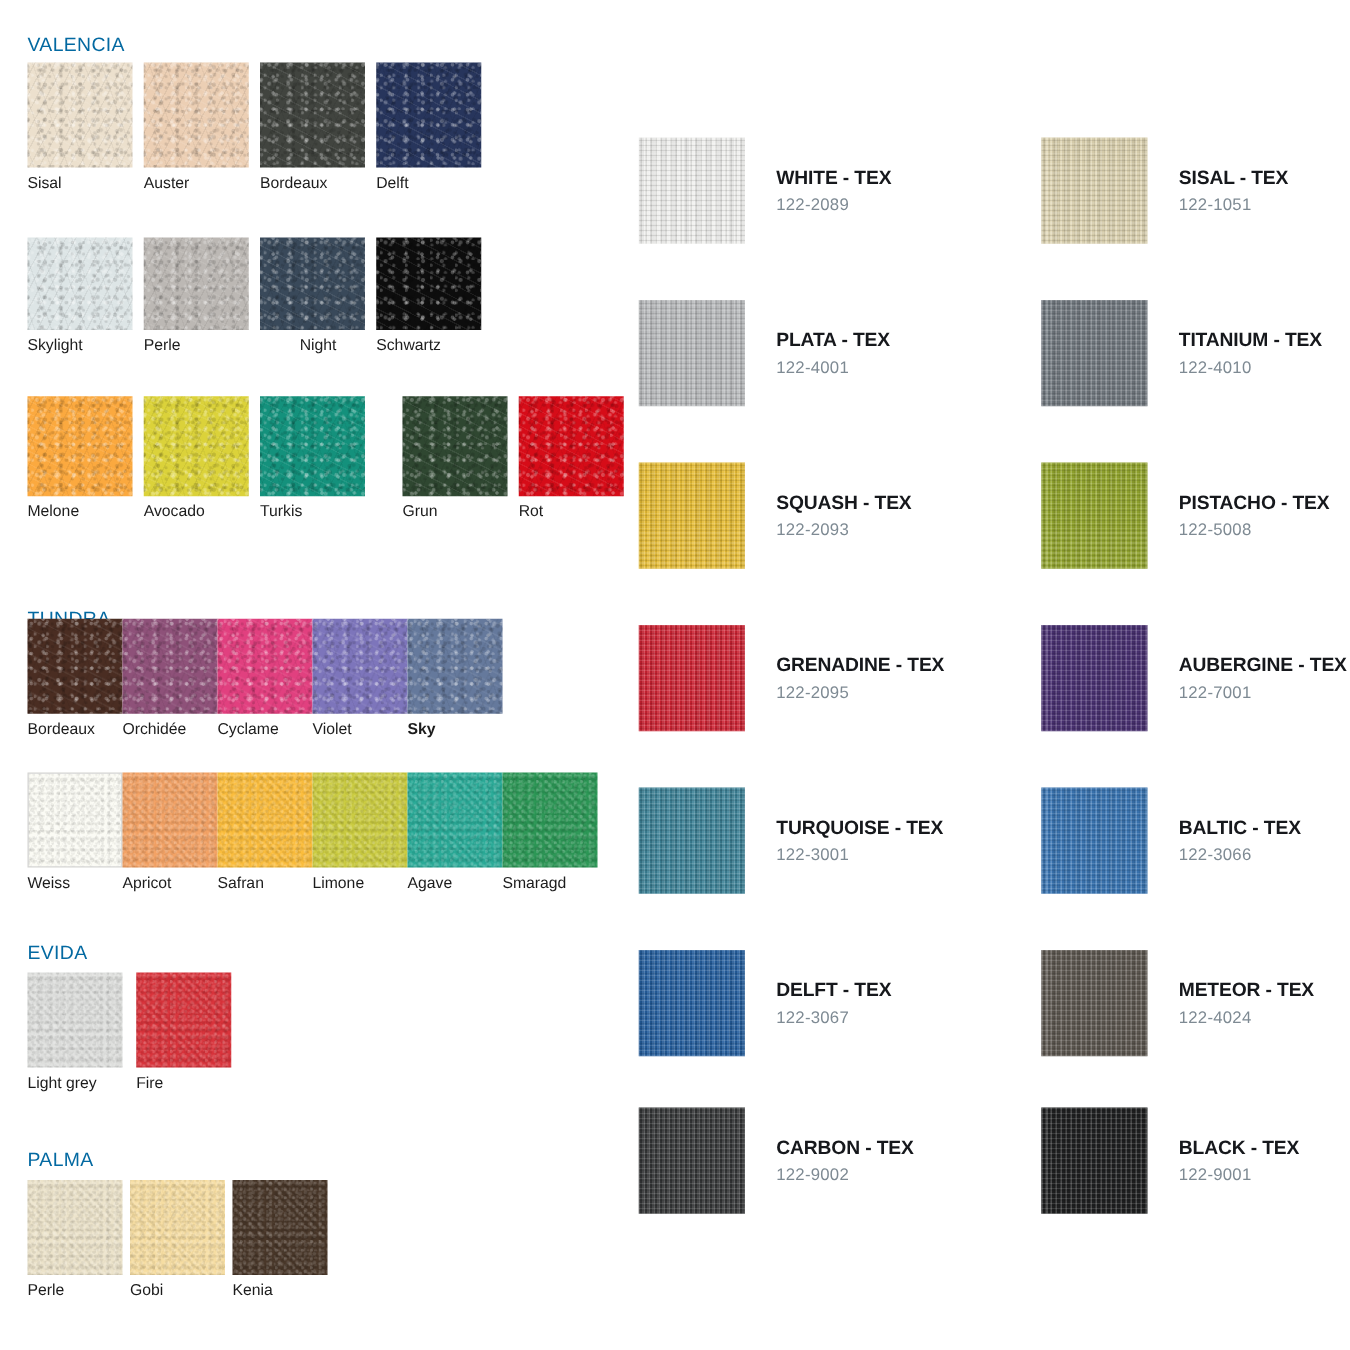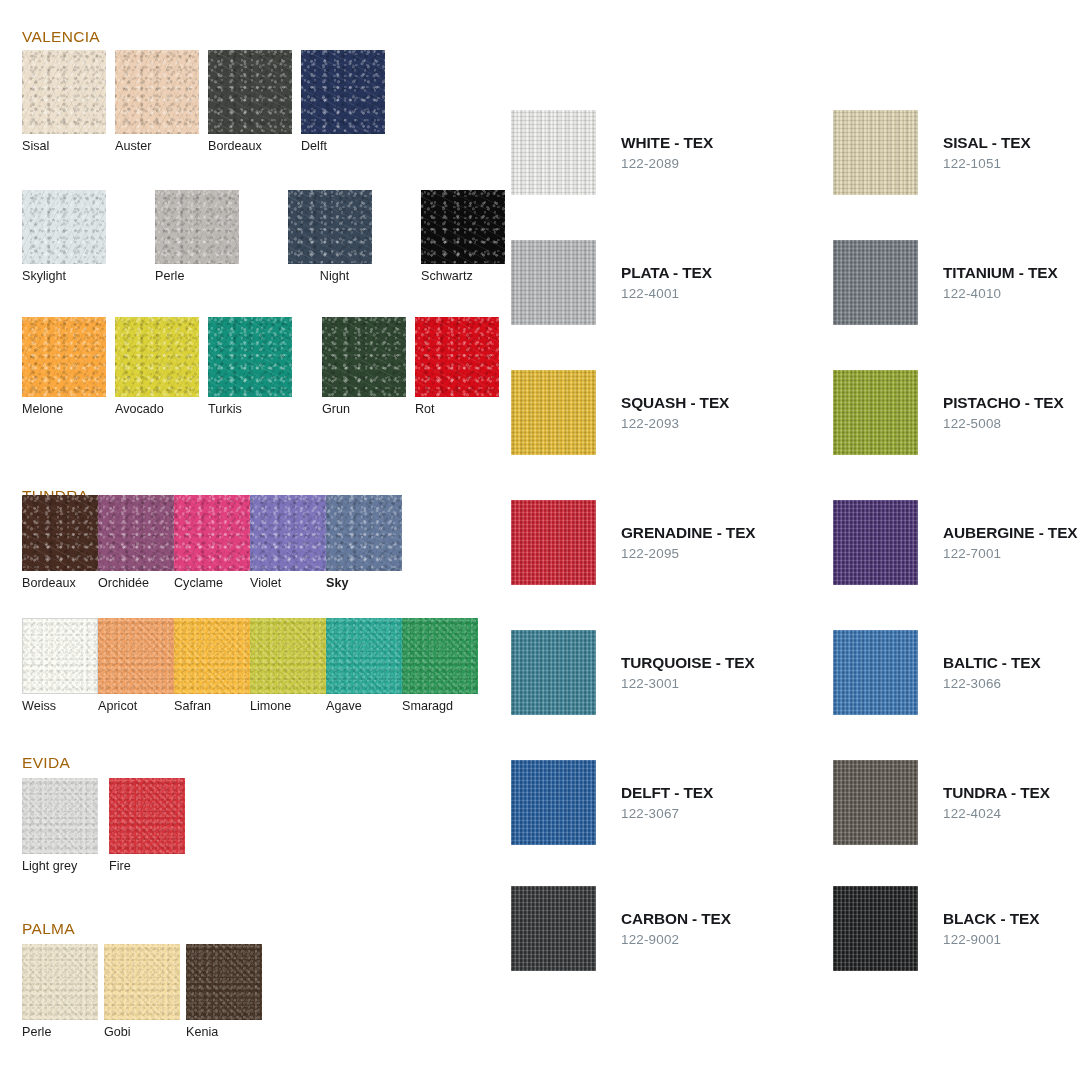--- a/index.html
+++ b/index.html
@@ -17,21 +17,21 @@
   
   #left-column {
     position: absolute;
     left: 0; top: 0;
     width: 500px; height: 1080px;
   }
   .group { position: absolute; left: 22px; }
   .group-title {
     font-size: 15.5px;
     letter-spacing: 0.3px;
-    color: #a16207;
+    color: #0369a1;
     margin: 0 0 11px 0;
     white-space: nowrap;
   }
   .swatch-row { display: flex; }
   .swatch-cell { display: flex; flex-direction: column; }
   .chip {
     position: relative;
     overflow: hidden;
     background-repeat: repeat;
   }
@@ -145,21 +145,21 @@
       </div>
       <div class="swatch-cell" style="width: 93px;">
         <div class="chip leather" style="width: 84px; height: 84px; background: rgb(65, 68, 63);"></div>
         <div class="chip-label">Bordeaux</div>
       </div>
       <div class="swatch-cell" style="width: 93px;">
         <div class="chip leather" style="width: 84px; height: 84px; background: rgb(39, 53, 92);"></div>
         <div class="chip-label">Delft</div>
       </div>
     </div>
-    <div class="group swatch-row" style="top: 190px; gap: 40px;">
+    <div class="group swatch-row" style="top: 190px;">
       <div class="swatch-cell" style="width: 93px;">
         <div class="chip leather" style="width: 84px; height: 74px; background: rgb(221, 229, 230);"></div>
         <div class="chip-label">Skylight</div>
       </div>
       <div class="swatch-cell" style="width: 93px;">
         <div class="chip leather" style="width: 84px; height: 74px; background: rgb(188, 184, 180);"></div>
         <div class="chip-label">Perle</div>
       </div>
       <div class="swatch-cell" style="width: 93px; text-align: center;">
         <div class="chip leather" style="width: 84px; height: 74px; background: rgb(57, 73, 90);"></div>
@@ -348,21 +348,21 @@
     <div class="tex-item" style="left: 11px; top: 760px;">
       <div class="tex-chip" style="width: 85px; height: 85px; background: rgb(36, 94, 158);"></div>
       <div class="tex-text">
         <div class="tex-name">DELFT - TEX</div>
         <div class="tex-code">122-3067</div>
       </div>
     </div>
     <div class="tex-item" style="left: 333px; top: 760px;">
       <div class="tex-chip" style="width: 85px; height: 85px; background: rgb(94, 88, 81);"></div>
       <div class="tex-text">
-        <div class="tex-name">TUNDRA - TEX</div>
+        <div class="tex-name">METEOR - TEX</div>
         <div class="tex-code">122-4024</div>
       </div>
     </div>
     <div class="tex-item" style="left: 11px; top: 886px;">
       <div class="tex-chip" style="width: 85px; height: 85px; background: rgb(52, 54, 55);"></div>
       <div class="tex-text">
         <div class="tex-name">CARBON - TEX</div>
         <div class="tex-code">122-9002</div>
       </div>
     </div>

